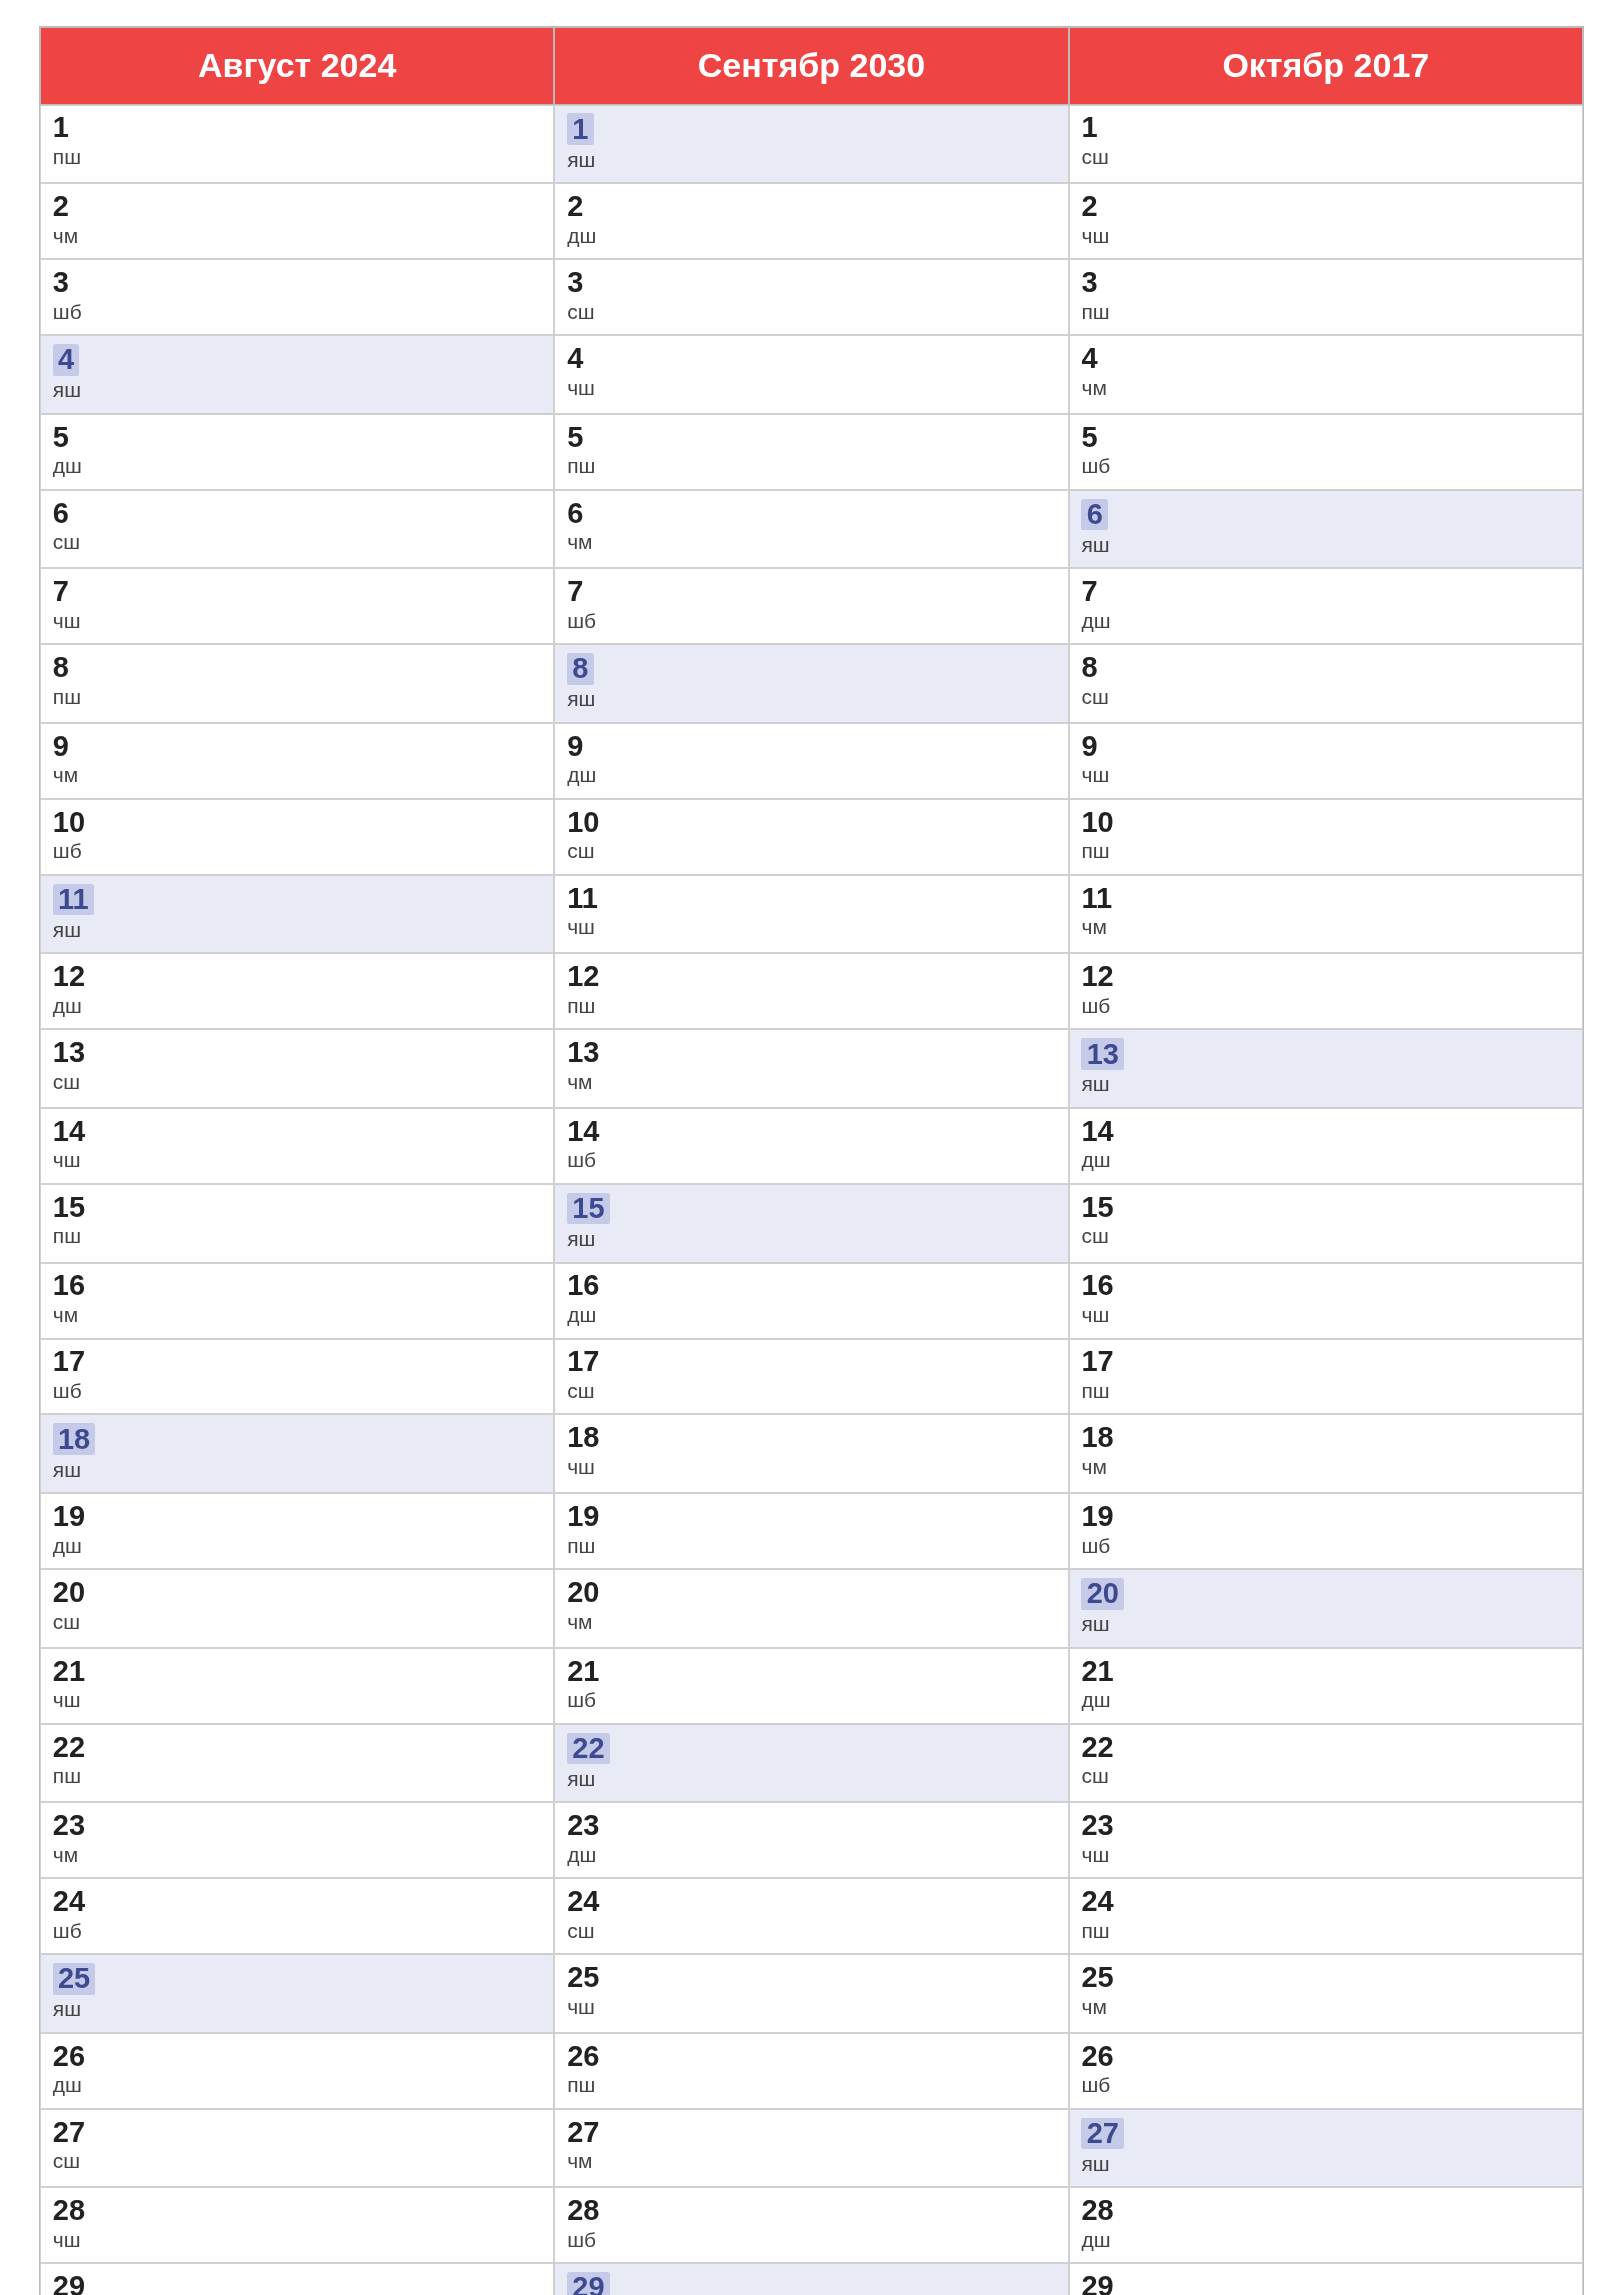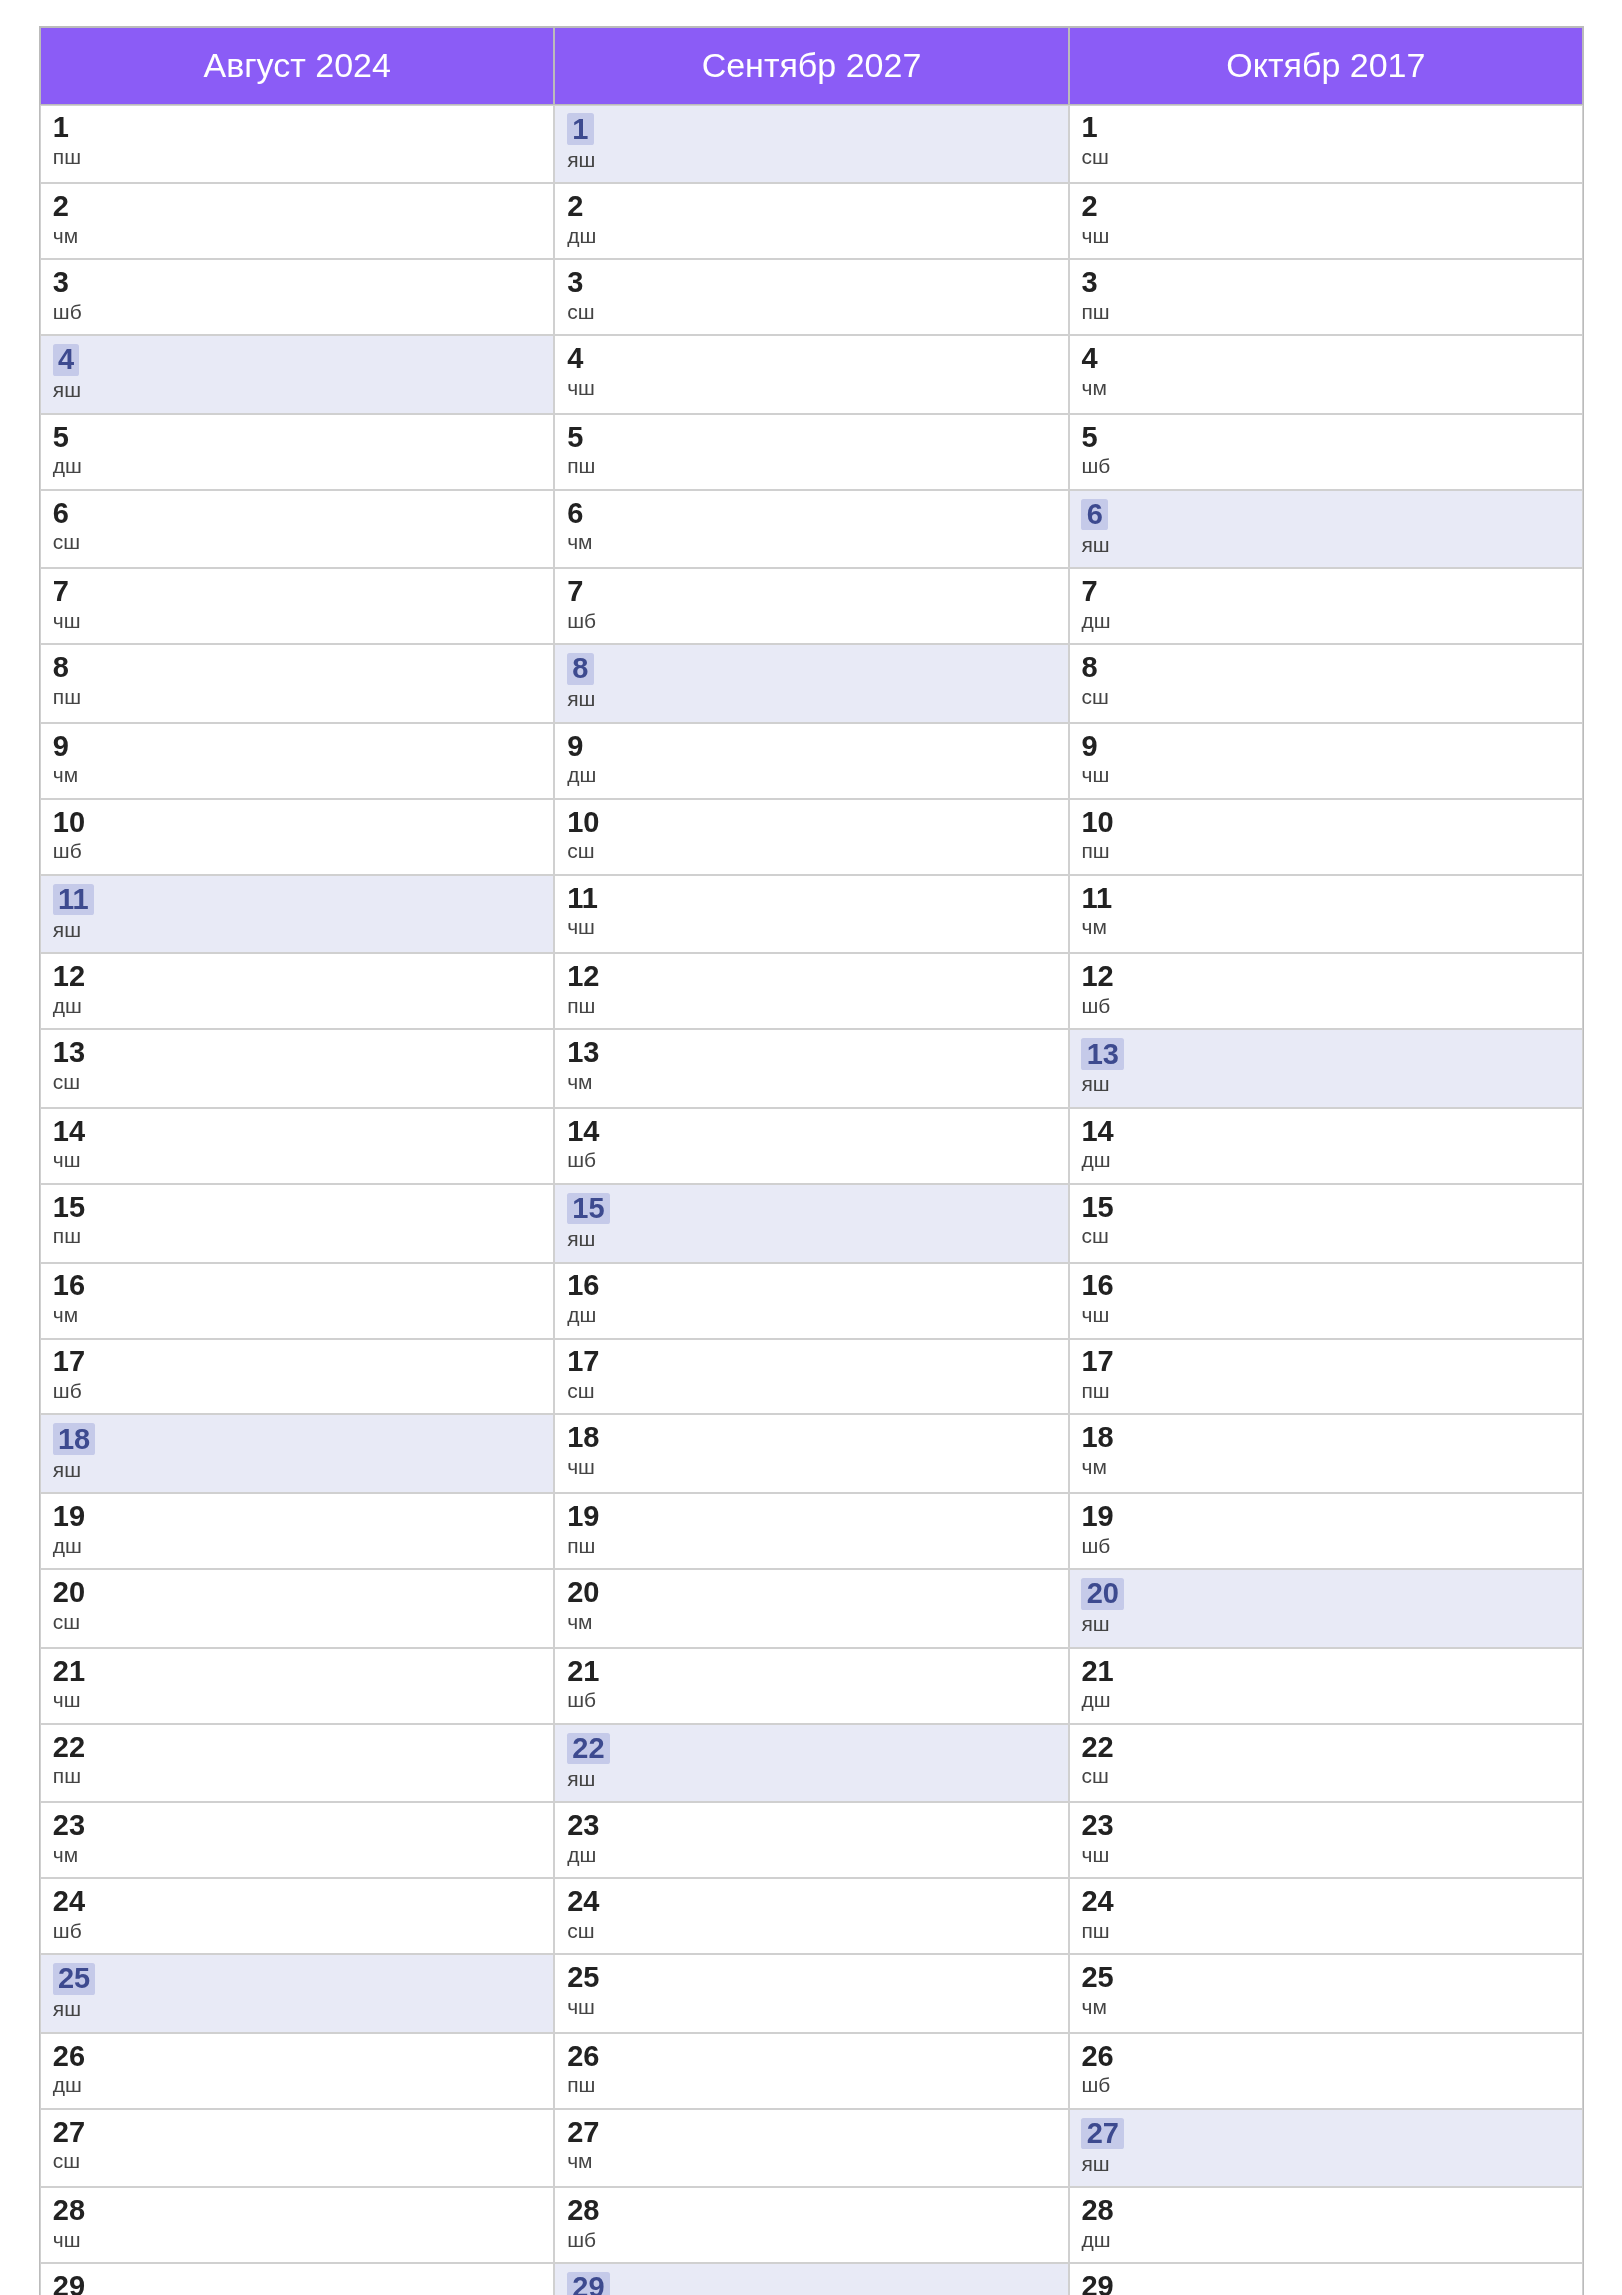--- a/index.html
+++ b/index.html
@@ -17,25 +17,25 @@
     }
 
     .calendar-grid {
       display: grid;
       grid-template-columns: 1fr 1fr 1fr;
       border: 1px solid #bbb;
       border-collapse: collapse;
     }
 
     .month-header {
-      background: #8b5cf6;
+      background: #ef4444;
       color: #fff;
       text-align: center;
       font-size: 34px;
-      font-weight: normal;
+      font-weight: bold;
       padding: 18.3px 6.5px;
       border: 0.7px solid #bbb;
     }
 
     .day-cell {
       border: 0.7px solid #d0d0d0;
       padding: 7.9px 11.8px 10.5px 11.8px;
       min-height: 58px;
       background: #fff;
       vertical-align: top;
@@ -67,21 +67,21 @@
       display: block;
       margin-top: 2.6px;
     }
   </style>
 </head>
 <body>
 
 <div class="calendar-wrapper">
   <div class="calendar-grid" id="calendar-grid">
   <div class="month-header">Август 2024</div>
-      <div class="month-header">Сентябр 2027</div>
+      <div class="month-header">Сентябр 2030</div>
       <div class="month-header">Октябр 2017</div>
       <div class="day-cell">
         <span class="day-number">1</span>
         <span class="day-abbr">пш</span>
       </div>
       <div class="day-cell highlighted"><span class="day-number highlight-num">1</span><span class="day-abbr">яш</span></div>
       <div class="day-cell">
         <span class="day-number">1</span>
         <span class="day-abbr">сш</span>
       </div>

